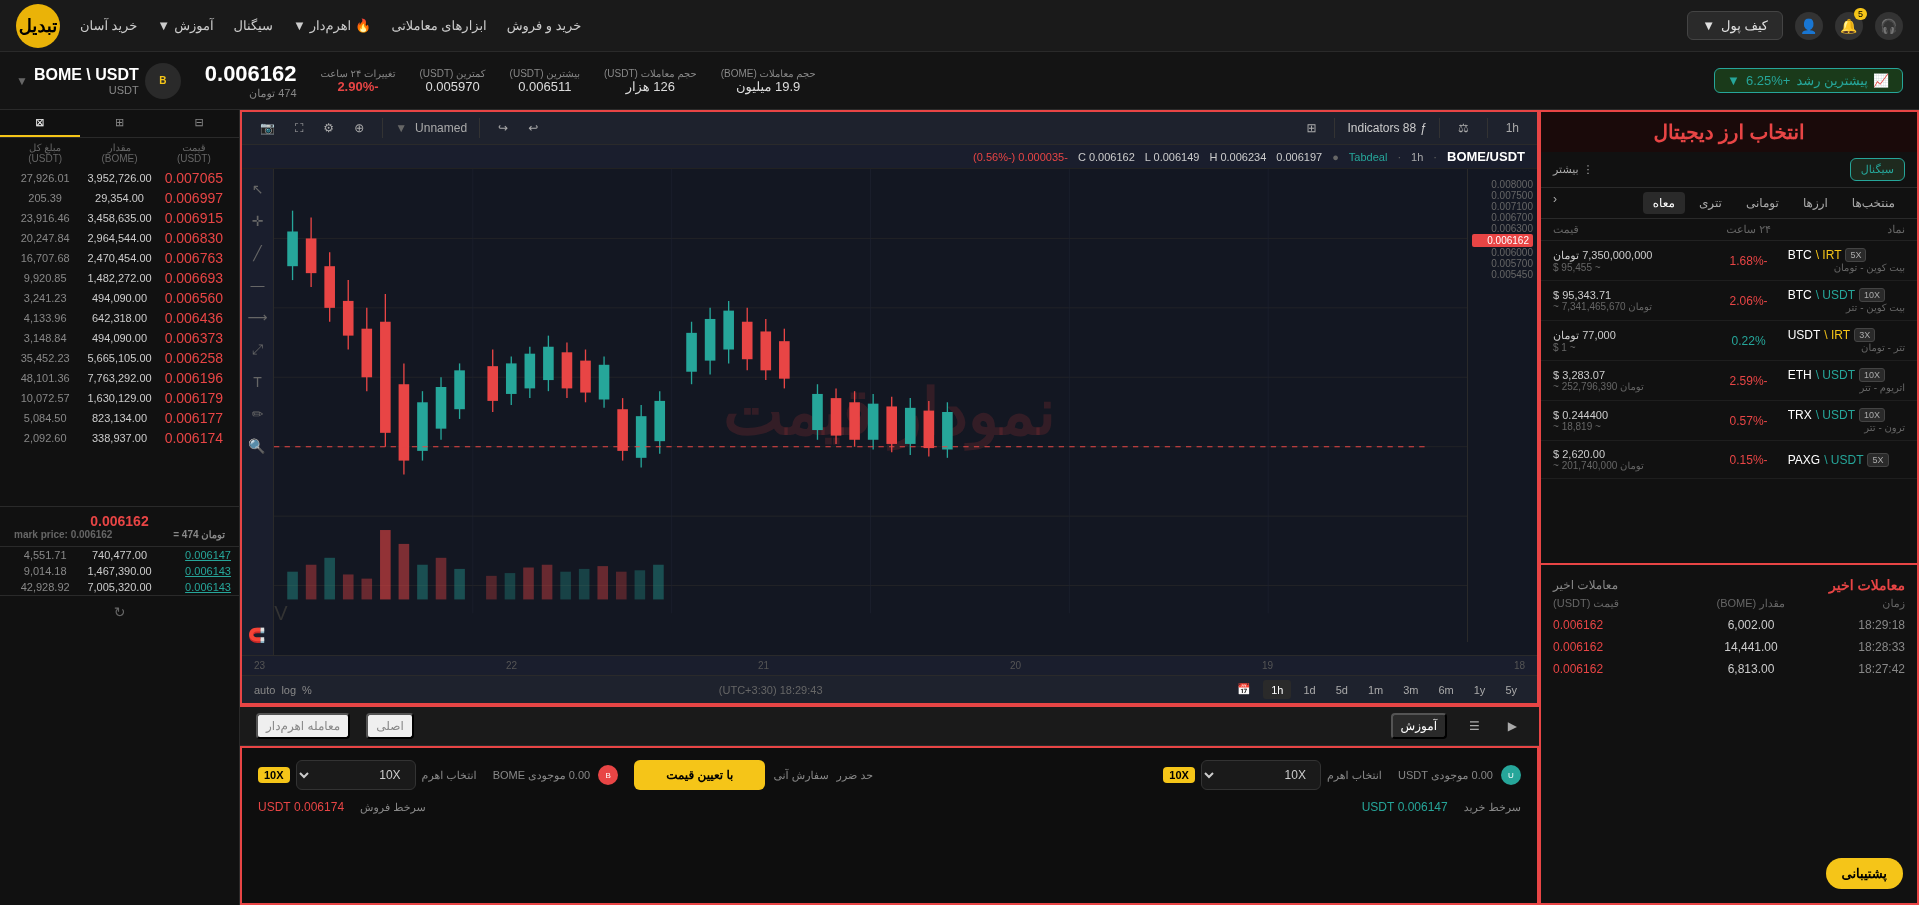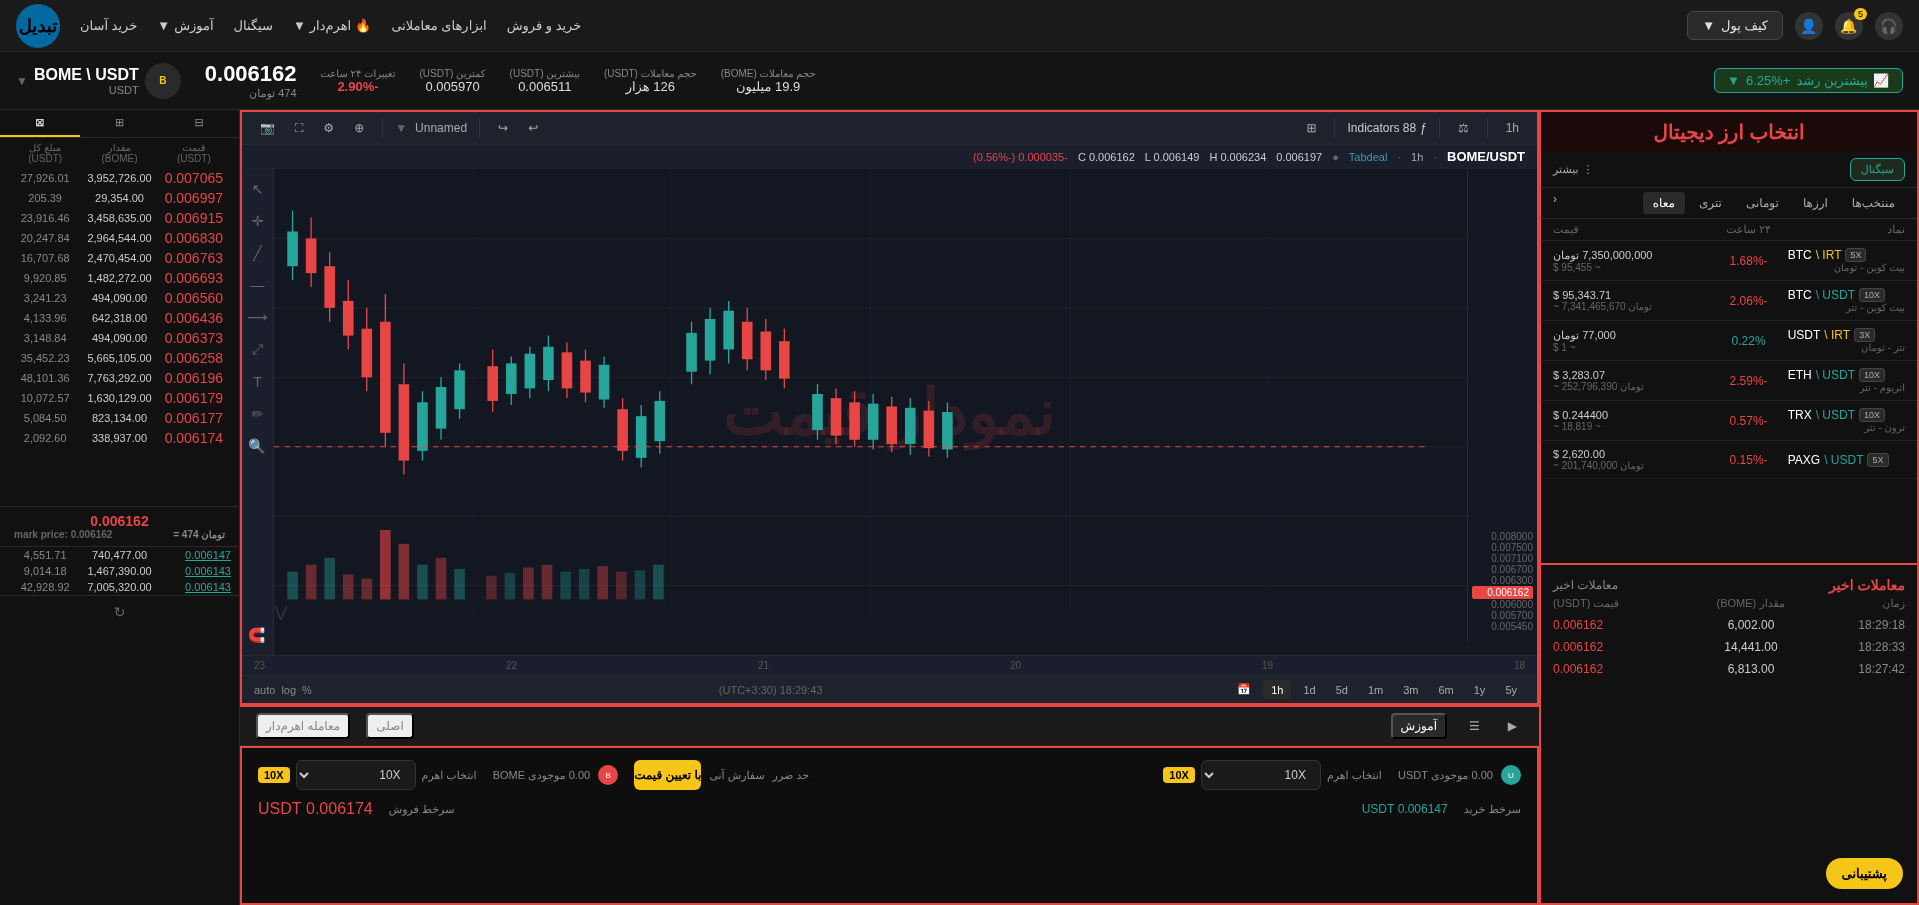--- a/index.html
+++ b/index.html
@@ -19,21 +19,21 @@
       background: #1a1a1a;
       height: 52px;
       display: flex;
       align-items: center;
       justify-content: space-between;
       padding: 0 16px;
       border-bottom: 1px solid #2a2a2a;
     }
     .top-nav-left { display: flex; align-items: center; gap: 12px; }
     .top-nav-right { display: flex; align-items: center; gap: 20px; }
-    .logo { width: 44px; height: 44px; background: #0369a1; border-radius: 50%; display: flex; align-items: center; justify-content: center; font-size: 18px; font-weight: bold; color: #000; }
+    .logo { width: 44px; height: 44px; background: #eab308; border-radius: 50%; display: flex; align-items: center; justify-content: center; font-size: 18px; font-weight: bold; color: #000; }
     .nav-link { color: #ccc; font-size: 13px; cursor: pointer; display: flex; align-items: center; gap: 4px; }
     .wallet-btn {
       background: #2a2a2a;
       border: 1px solid #444;
       border-radius: 6px;
       padding: 6px 14px;
       color: #e0e0e0;
       cursor: pointer;
       display: flex;
       align-items: center;
@@ -168,21 +168,21 @@
       white-space: nowrap;
     }
     .chart-price-scale {
       position: absolute;
       right: 0;
       top: 0;
       bottom: 13px;
       width: 70px;
       display: flex;
       flex-direction: column;
-      justify-content: flex-end;
+      justify-content: flex-start;
       padding: 10px 4px;
       color: #666;
       font-size: 10px;
       background: #131722;
       border-left: 1px solid #2a2a2a;
     }
     .price-level { text-align: right; }
     .price-level.current { color: #e84545; background: #e84545; color: #fff; border-radius: 2px; padding: 1px 4px; }
     .chart-time-axis {
       display: flex;
@@ -250,21 +250,21 @@
       padding: 6px 10px;
       color: #ccc;
       font-size: 12px;
       cursor: pointer;
       min-width: 120px;
     }
     .leverage-badge { background: #f5c518; color: #000; border-radius: 4px; padding: 2px 6px; font-size: 11px; font-weight: bold; }
     .usdt-icon { width: 20px; height: 20px; border-radius: 50%; background: #26a69a; display: flex; align-items: center; justify-content: center; font-size: 8px; color: #fff; }
     .bome-icon { width: 20px; height: 20px; border-radius: 50%; background: #e84545; display: flex; align-items: center; justify-content: center; font-size: 8px; color: #fff; }
     .balance-text { color: #888; font-size: 11px; }
-    .price-set-btn { background: #f5c518; border: none; border-radius: 6px; padding: 8px 0; color: #000; font-size: 12px; font-weight: bold; cursor: pointer; }
+    .price-set-btn { background: #f5c518; border: none; border-radius: 6px; padding: 8px 32px; color: #000; font-size: 12px; font-weight: bold; cursor: pointer; }
     .stop-loss-section { display: flex; align-items: center; gap: 8px; }
     .stop-label { color: #888; font-size: 11px; }
 
     
     .chart-svg { width: 100%; height: 100%; }
 
     
     ::-webkit-scrollbar { width: 4px; }
     ::-webkit-scrollbar-track { background: #1a1a1a; }
     ::-webkit-scrollbar-thumb { background: #333; border-radius: 2px; }
@@ -811,21 +811,21 @@
           </div>
           <div style="display:flex;gap:16px;margin-top:10px;align-items:center;">
             <div style="font-size:11px;color:#888;">
               <span>سرخط خرید</span>
             </div>
             <div style="font-size:12px;color:#26a69a;">0.006147 USDT</div>
             <div style="flex:1;"></div>
             <div style="font-size:11px;color:#888;">
               <span>سرخط فروش</span>
             </div>
-            <div style="font-size:16px;color:#e84545;">0.006174 USDT</div>
+            <div style="font-size:12px;color:#e84545;">0.006174 USDT</div>
           </div>
         </div>
       </div>
     </div>
   </div>
 
   <div class="right-panel">
     <div class="ob-tabs">
       <div class="ob-tab">⊟</div>
       <div class="ob-tab">⊞</div>

